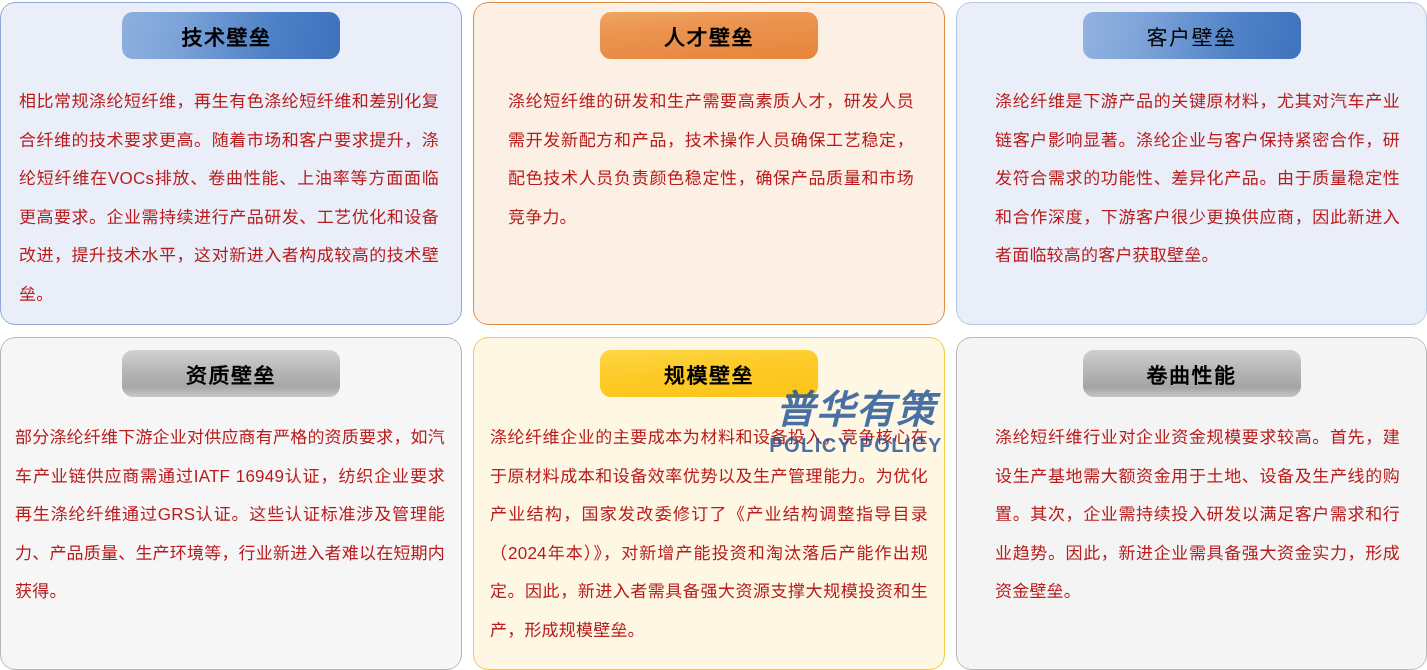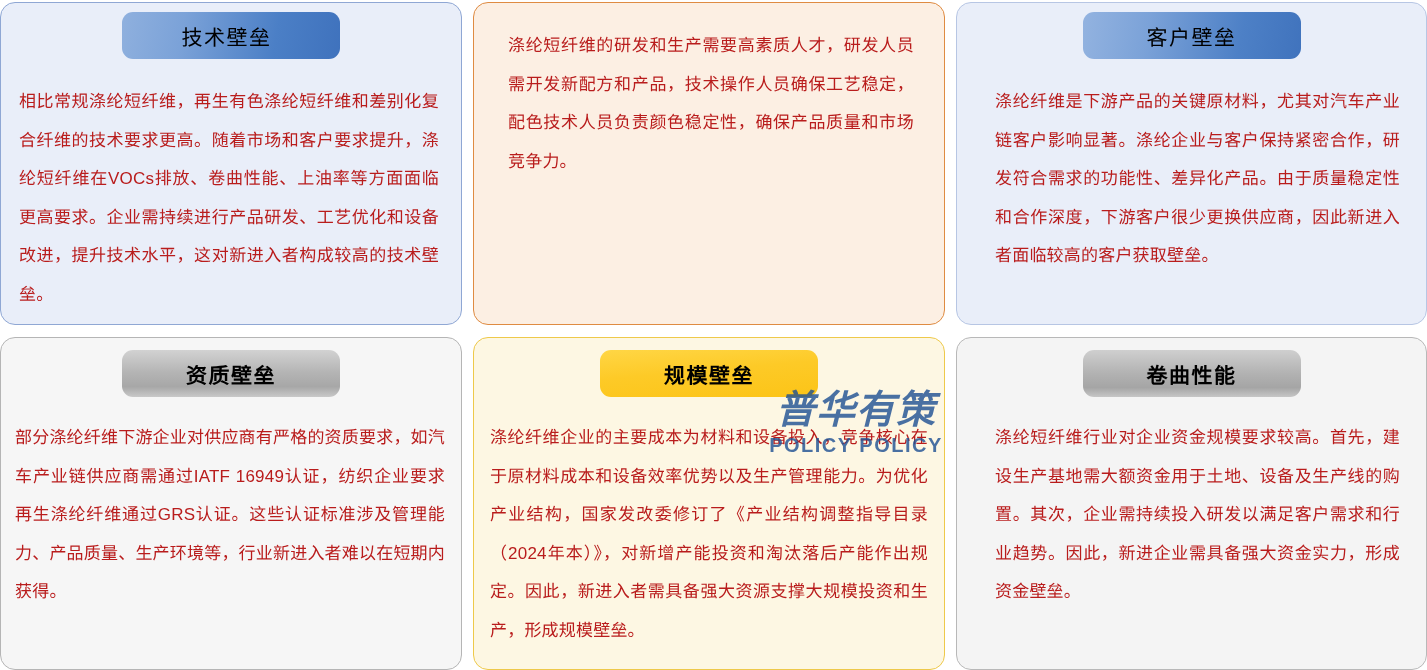--- a/index.html
+++ b/index.html
@@ -57,21 +57,21 @@
     justify-content: center;
     font-size: 21px;
     letter-spacing: 1.5px;
     color: #000000;
     white-space: nowrap;
   }
   .row2 .pill { margin-top: 12px; }
 
   .pill.p-blue {
     background: linear-gradient(100deg, #8fb0de 0%, #7ba2d8 28%, #4b7fc6 70%, #3f72bd 100%);
-    font-weight: 400;
+    font-weight: 700;
     padding-left: 25px;
   }
   .pill.p-blue2 {
     background: linear-gradient(100deg, #93b3e0 0%, #7ba2d8 30%, #4d80c6 72%, #4073bd 100%);
     font-weight: 400;
   }
   .pill.p-orange {
     background: linear-gradient(175deg, #f0a561 0%, #ea9450 35%, #e8843a 100%);
     font-weight: bold;
   }
@@ -141,20 +141,23 @@
 <div id="board">
 
   <div class="card blue row1">
     <div class="pill p-blue">
       <span>技术壁垒</span>
     </div>
     <div class="body-text">相比常规涤纶短纤维，再生有色涤纶短纤维和差别化复合纤维的技术要求更高。随着市场和客户要求提升，涤纶短纤维在VOCs排放、卷曲性能、上油率等方面面临更高要求。企业需持续进行产品研发、工艺优化和设备改进，提升技术水平，这对新进入者构成较高的技术壁垒。</div>
   </div>
 
   <div class="card orange row1">
+    <div class="pill p-orange">
+      <span>人才壁垒</span>
+    </div>
     <div class="body-text">涤纶短纤维的研发和生产需要高素质人才，研发人员需开发新配方和产品，技术操作人员确保工艺稳定，配色技术人员负责颜色稳定性，确保产品质量和市场竞争力。</div>
   </div>
 
   <div class="card blue2 row1">
     <div class="pill p-blue2">
       <span>客户壁垒</span>
     </div>
     <div class="body-text">涤纶纤维是下游产品的关键原材料，尤其对汽车产业链客户影响显著。涤纶企业与客户保持紧密合作，研发符合需求的功能性、差异化产品。由于质量稳定性和合作深度，下游客户很少更换供应商，因此新进入者面临较高的客户获取壁垒。</div>
   </div>
 

